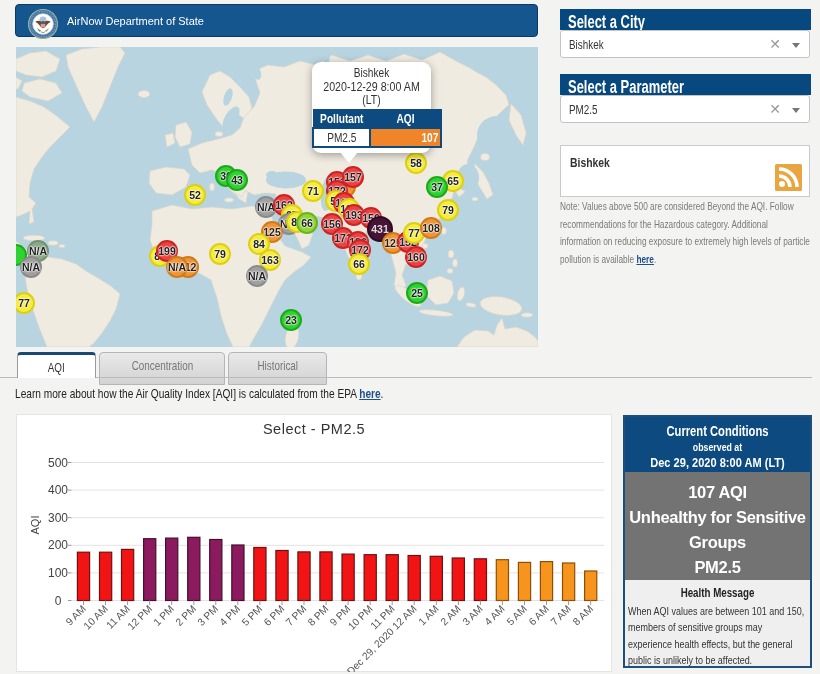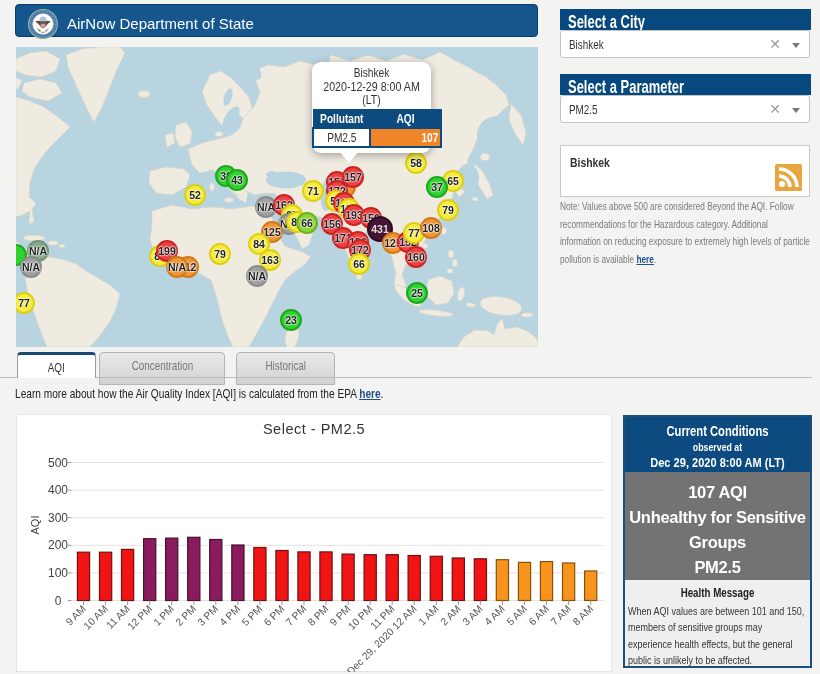--- a/index.html
+++ b/index.html
@@ -1,19 +1,19 @@
 <!DOCTYPE html>
 <html><head><meta charset="utf-8">
 <style>
 * { margin:0; padding:0; box-sizing:border-box; }
 html,body { width:820px; height:674px; background:#f3f3f1; font-family:"Liberation Sans",sans-serif; position:relative; overflow:hidden; }
 .abs { position:absolute; }
 
 #hdr { left:15px; top:4px; width:523px; height:33px; background:#15568f; border:1px solid #0d3a63; border-radius:4px; }
-#hdr .ttl { position:absolute; left:51px; top:10px; font-size:15px; color:#fff; }
+#hdr .ttl { position:absolute; left:51px; top:10px; font-size:11px; color:#fff; }
 
 .selhdr { width:251px; height:21px; background:#07497e; color:#fff; font-size:18px; font-weight:bold; padding:3px 0 0 8px; }
 .sx { display:inline-block; transform:scaleX(0.72); transform-origin:0 50%; white-space:nowrap; }
 .sx76 { display:inline-block; transform:scaleX(0.76); transform-origin:0 50%; white-space:nowrap; }
 .dd { position:absolute; width:250px; height:28px; background:#fff; border:1px solid #c3c3c3; border-radius:3px; font-size:13px; color:#333; padding:6px 0 0 8px; }
 .dd .x { position:absolute; right:28px; top:5px; color:#999; font-size:14px; }
 .dd .car { position:absolute; right:9px; top:12px; width:0; height:0; border-left:4.5px solid transparent; border-right:4.5px solid transparent; border-top:5px solid #777; }
 #rssbox { left:560px; top:145px; width:250px; height:52px; background:#fff; border:1px solid #c9c9c9; }
 #note { left:560px; top:198px; width:400px; font-size:11.5px; color:#7a7a7a; line-height:17.6px; transform:scaleX(0.72); transform-origin:0 0; white-space:nowrap; }
 #note a, .lnk { color:#1f4e8c; font-weight:bold; text-decoration:underline; }
@@ -286,21 +286,21 @@
   <circle cx="7" cy="20" r="3" fill="#fff"></circle>
   <path d="M4,12 A11,11 0 0 1 15,23" fill="none" stroke="#fff" stroke-width="3.6"></path>
   <path d="M4,5 A18,18 0 0 1 22,23" fill="none" stroke="#fff" stroke-width="3.6"></path>
  </svg>
 </div>
 
 <div id="note" class="abs">Note: Values above 500 are considered Beyond the AQI. Follow<br>recommendations for the Hazardous category. Additional<br>information on reducing exposure to extremely high levels of particle<br>pollution is available <span class="lnk">here</span>.</div>
 
 <div class="tab on" style="left:17px;width:79px"><span>AQI</span></div>
 <div class="tab off" style="left:99px;width:126px"><span>Concentration</span></div>
-<div class="tab off" style="left:236px;width:99px"><span>Historical</span></div>
+<div class="tab off" style="left:228px;width:99px"><span>Historical</span></div>
 <div id="tabline" class="abs"></div>
 <div id="learn" class="abs">Learn more about how the Air Quality Index [AQI] is calculated from the EPA <span class="lnk">here</span>.</div>
 
 <div id="chartbox" class="abs"></div>
 <div id="ctitle" class="abs">Select - PM2.5</div>
 <div id="aqilab" class="abs">AQI</div>
 <svg class="abs" style="left:16px;top:414px" width="596" height="258" viewBox="0 0 596 258">
 <line x1="55.5" y1="186.5" x2="588" y2="186.5" stroke="#e3e3e3" stroke-width="1"></line>
 <line x1="52" y1="186.5" x2="55.5" y2="186.5" stroke="#999" stroke-width="1"></line>
 <text x="42" y="190.5" text-anchor="middle" font-size="12" fill="#444">0</text>

